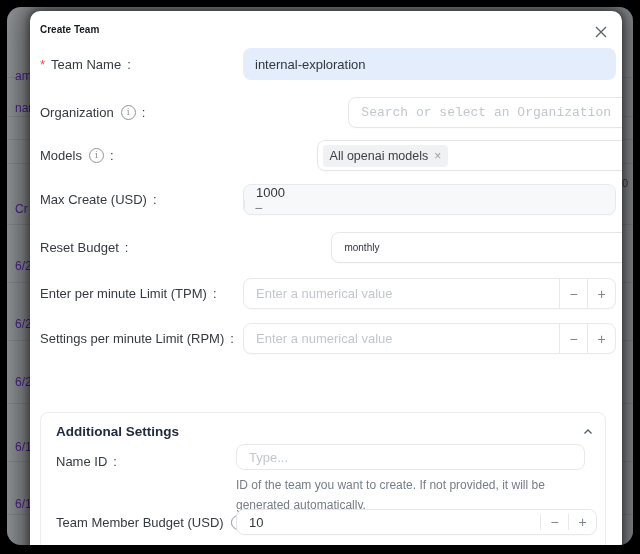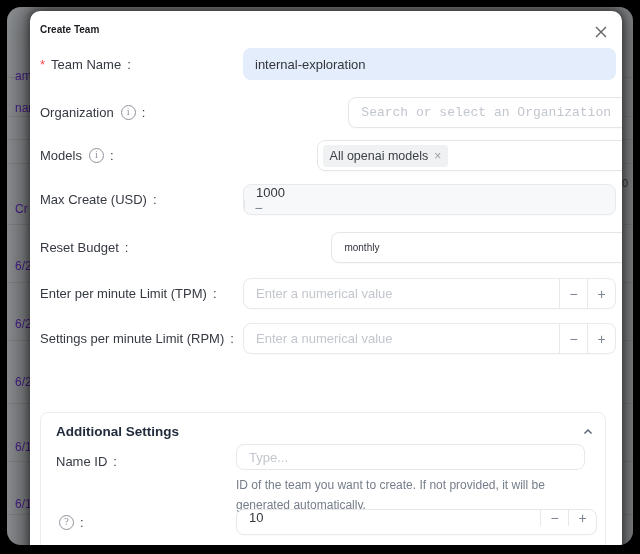--- a/index.html
+++ b/index.html
@@ -220,25 +220,26 @@
             <span class="colon">:</span>
           </span>
         </div>
         <div class="card-input" style="left:195px;top:31px;width:349px">
           <input class="txt-input" readonly="" placeholder="Type..." style="">
         </div>
         <div class="help-text">ID of the team you want to create. If not provided, it will be generated automatically.</div>
 
         <div class="crow" style="left:15px;top:96px;height:26px">
           <span class="flabel">
+            <span>Team Member Budget (USD)</span>
             <span class="info-ic">?</span>
             <span class="colon">:</span>
           </span>
         </div>
-        <div class="card-input field-num" style="left:195px;top:96px;width:361px;padding:0;display:flex;align-items:flex-start">
+        <div class="card-input field-num" style="left:195px;top:96px;width:361px;padding:0;display:flex;align-items:center">
           <div class="num-input-wrap">
             <input class="txt-input" readonly="" value="10" style="">
           </div>
           <div class="stepper">−</div>
           <div class="stepper">+</div>
         </div>
       </div>
 
     </div>
   </div>

